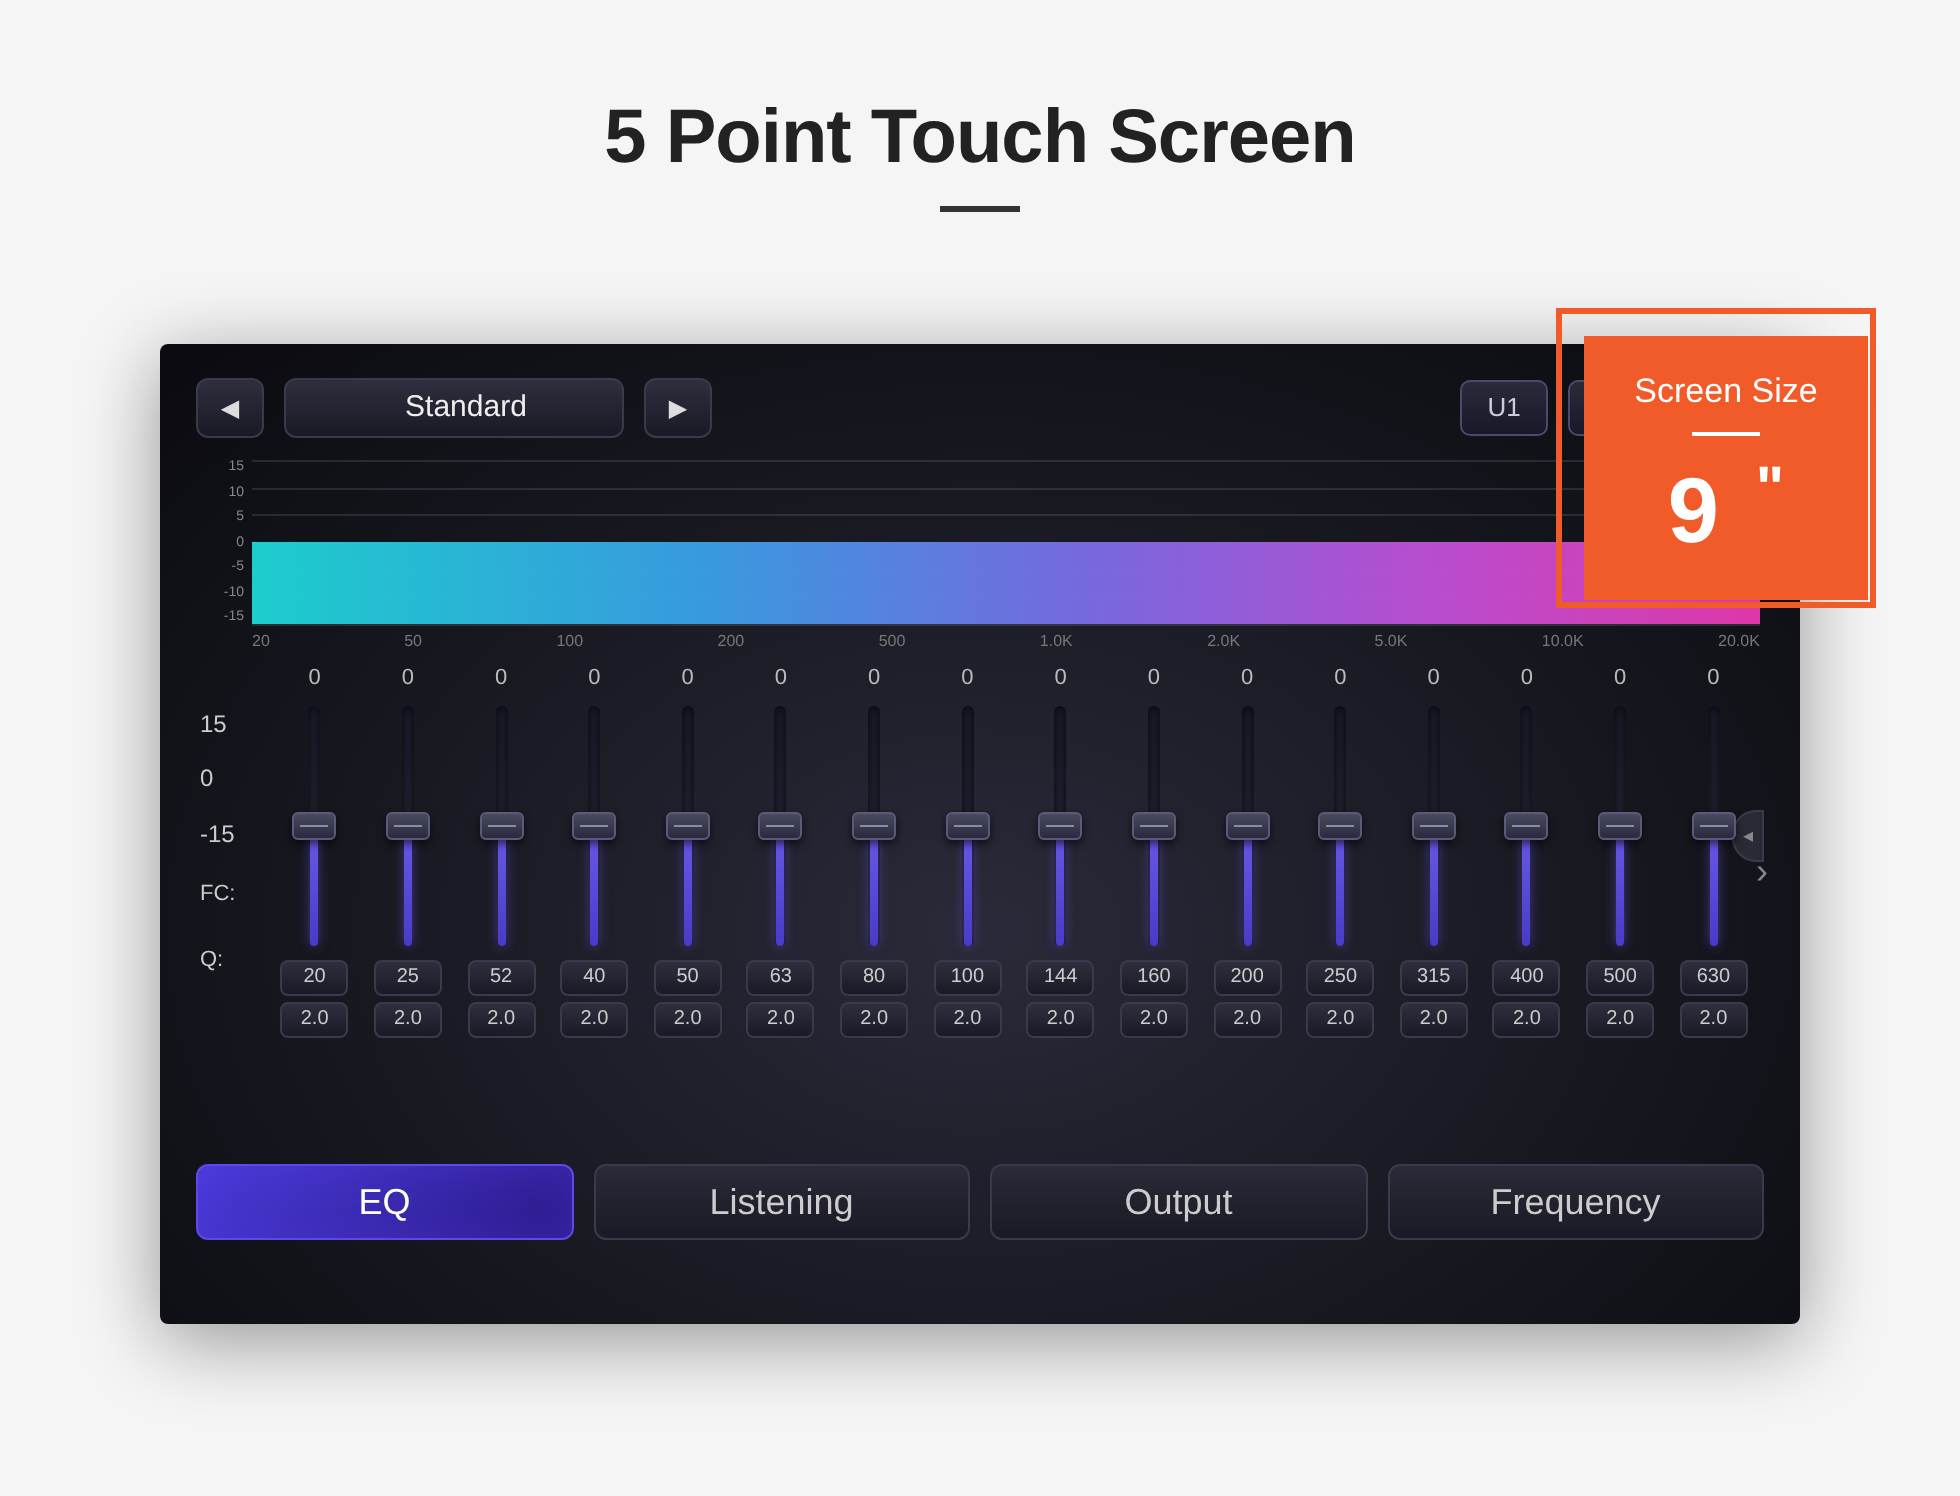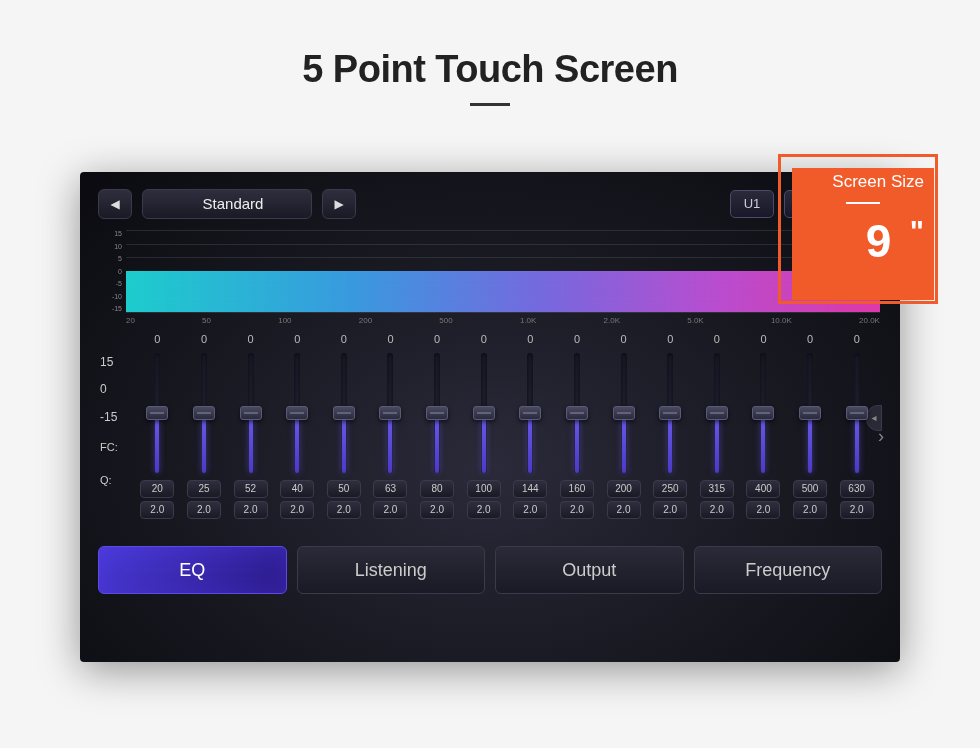--- a/index.html
+++ b/index.html
@@ -8,21 +8,21 @@
 .header { text-align: center; padding: 30px 60px 20px; }
 .title { font-size: 38px; font-weight: 800; color: #222; letter-spacing: -0.5px; margin-top: 18px; }
 .title-underline { width: 40px; height: 3px; background: #333; margin: 12px auto 16px; }
 .subtitle { font-size: 18px; color: #555; line-height: 1.5; max-width: 860px; margin: 0 auto; }
 
 .device-wrap { position: relative; width: 820px; margin: 30px auto 0; }
 .device { width: 820px; height: 490px; background: radial-gradient(ellipse at 50% 60%, #2a2a3a 0%, #16161e 60%, #0a0a10 100%); border-radius: 4px; box-shadow: 0 8px 40px rgba(0,0,0,0.4); position: relative; overflow: hidden; padding: 14px 18px; }
 
 .badge { position: absolute; top: -18px; right: -38px; width: 160px; height: 150px; }
 .badge-outer { position: absolute; top: 0; left: 0; width: 160px; height: 150px; border: 3px solid #f15a29; }
-.badge-inner { position: absolute; top: 14px; left: 14px; width: 142px; height: 132px; background: #f15a29; color: #fff; text-align: right; padding: 4px 10px; }
+.badge-inner { position: absolute; top: 14px; left: 14px; width: 142px; height: 132px; background: #f15a29; color: #fff; text-align: center; padding: 18px 10px; }
 .badge-label { font-size: 17px; font-weight: 400; }
 .badge-line { width: 34px; height: 2px; background: #fff; margin: 10px auto; }
 .badge-value { font-size: 46px; font-weight: 700; display: inline-block; }
 .badge-unit { font-size: 30px; font-weight: 700; vertical-align: top; margin-left: 14px; }
 
 .topbar { display: flex; align-items: center; gap: 10px; height: 36px; margin-bottom: 8px; }
 .arrow-btn { width: 34px; height: 30px; background: linear-gradient(#2e2e3e,#1a1a26); border: 1px solid #3a3a4a; border-radius: 6px; display: flex; align-items: center; justify-content: center; color: #ddd; font-size: 12px; cursor: pointer; }
 .preset { flex: 0 0 170px; height: 30px; background: linear-gradient(#2e2e3e,#1a1a26); border: 1px solid #3a3a4a; border-radius: 6px; color: #eee; text-align: center; line-height: 28px; font-size: 15px; padding-left: 12px; }
 .spacer { flex: 1; }
 .ubtn { width: 44px; height: 28px; background: linear-gradient(#2a2a3a,#18182a); border: 1px solid #4a4a6a; border-radius: 5px; color: #ccd; text-align: center; line-height: 26px; font-size: 13px; cursor: pointer; }
@@ -43,21 +43,21 @@
 .track::before { content:""; position:absolute; left:50%; bottom:0; width:4px; height:60px; transform:translateX(-50%); background: linear-gradient(#6a5ae8,#4a3ac8); border-radius:2px; box-shadow: 0 0 6px rgba(110,90,240,0.5); }
 .thumb { position: absolute; left: 50%; top: 50%; transform: translate(-50%,-50%); width: 22px; height: 14px; background: linear-gradient(#4a4a5e,#2a2a3e); border: 1px solid #5a5a7a; border-radius: 3px; box-shadow: 0 2px 4px rgba(0,0,0,0.6); }
 .thumb::after { content:""; position:absolute; left:3px; right:3px; top:50%; height:1px; background:#8a8aaa; transform:translateY(-50%); }
 .pill { width: 34px; height: 18px; background: linear-gradient(#2e2e3e,#1a1a26); border: 1px solid #3a3a4a; border-radius: 4px; color: #ccc; font-size: 10px; text-align: center; line-height: 16px; margin-top: 3px; }
 .row-label { color:#ccc; font-size:11px; height:20px; display:flex; align-items:center; }
 
 .right-arrow { position:absolute; right:-4px; top:50%; transform:translateY(-50%); color:#888; font-size:18px; }
 .right-tab { position:absolute; right:-2px; top:35%; width:16px; height:26px; background:#2a2a36; border-radius:12px 0 0 12px; border:1px solid #3a3a4a; color:#888; font-size:10px; display:flex; align-items:center; justify-content:center; }
 
 .tabs { display: flex; gap: 10px; margin-top: 6px; }
-.tab { flex: 1; height: 48px; border-radius: 6px; color: #ccc; font-size: 18px; display: flex; align-items: center; justify-content: center; background: linear-gradient(#2a2a38,#1a1a26); border: 1px solid #3a3a4a; cursor: pointer; }
+.tab { flex: 1; height: 38px; border-radius: 6px; color: #ccc; font-size: 18px; display: flex; align-items: center; justify-content: center; background: linear-gradient(#2a2a38,#1a1a26); border: 1px solid #3a3a4a; cursor: pointer; margin-top: 36px; }
 .tab.active { background: linear-gradient(135deg,#4a3ad8,#2a1a88); color: #fff; border: 1px solid #5a4ae8; box-shadow: inset 0 0 20px rgba(90,60,240,0.3); }
 </style>
 </head>
 <body>
 
 <div class="header">
   <div class="title">5 Point Touch Screen</div>
   <div class="title-underline"></div>
 </div>
 

